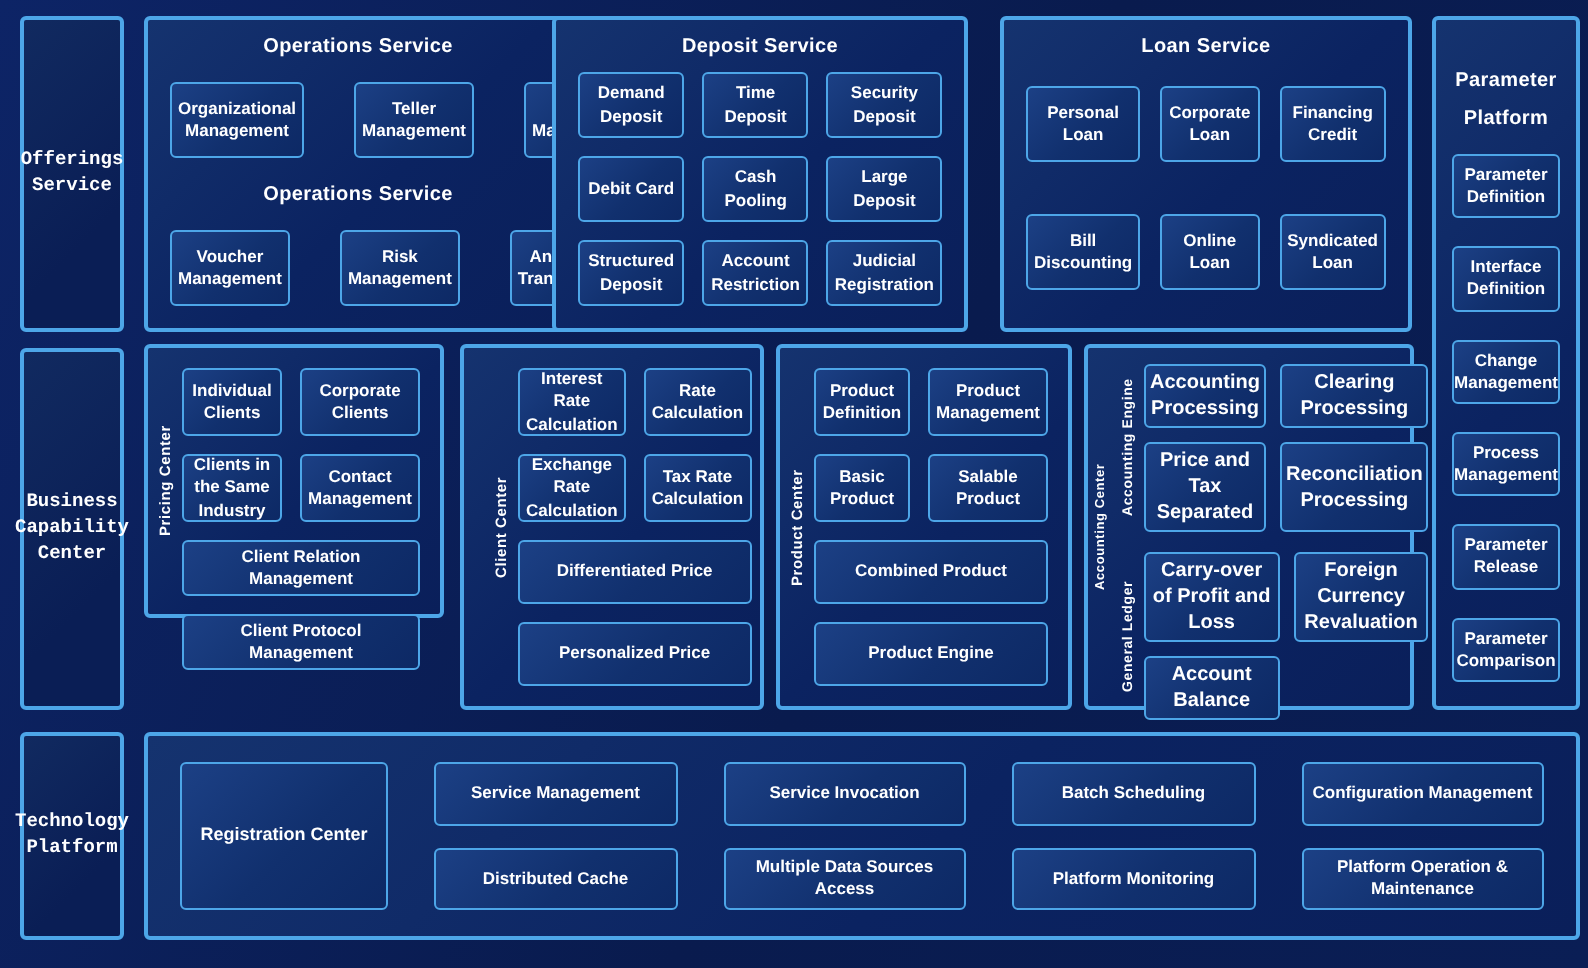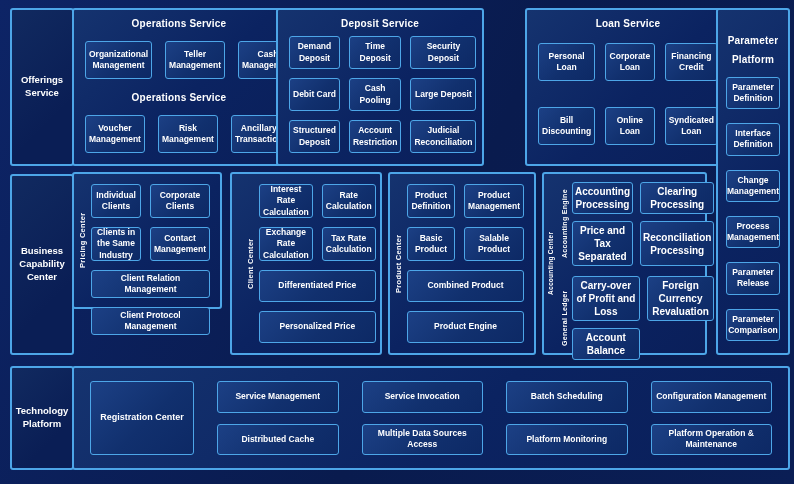--- a/index.html
+++ b/index.html
@@ -6,44 +6,44 @@
   #page{
     position:relative;width:794px;height:484px;overflow:hidden;
     background:linear-gradient(115deg,#0d2466 0%,#091b4e 55%,#0a1e55 100%);
     font-family:"Liberation Sans",sans-serif;
   }
   .panel{
     position:absolute;box-sizing:border-box;border:2px solid #4da6e8;border-radius:3px;
     background:linear-gradient(135deg,#15336f 0%,#0b2361 55%,#0a1f5a 100%);
   }
   .rail{
-    position:absolute;left:10px;width:64px;box-sizing:border-box;
+    position:absolute;left:10px;width:52px;box-sizing:border-box;
     border:2px solid #4da6e8;border-radius:3px;
     background:linear-gradient(135deg,#112a60 0%,#0a1e55 70%);
     display:flex;align-items:center;justify-content:center;text-align:center;
-    color:#fff;font-weight:700;font-size:9.5px;line-height:1.35;padding:3px;
+    color:#fff;font-weight:700;font-size:9.5px;line-height:1.35;padding:3px;font-family:Liberation Mono, monospace;
   }
   .panel-title{
     color:#fff;font-weight:700;font-size:10px;text-align:center;letter-spacing:.2px;
   }
   .node{
     box-sizing:border-box;border:1.5px solid #4da6e8;border-radius:3px;
     background:linear-gradient(135deg,#1c4085 0%,#11306e 55%,#0d2965 100%);
     color:#fff;font-weight:700;font-size:8.5px;line-height:1.3;
     display:flex;align-items:center;justify-content:center;text-align:center;
     padding:2px 3px;
   }
   .vlabel{
     color:#fff;font-weight:700;writing-mode:vertical-rl;transform:rotate(180deg);
     display:flex;align-items:center;justify-content:center;text-align:center;
     letter-spacing:.3px;
   }
   
   .ops-body{display:flex;flex-direction:column;justify-content:space-between;height:100%;box-sizing:border-box;padding:8px 11px 11px;}
-  .grid3{display:grid;grid-template-columns:repeat(3,1fr);gap:13px;}
+  .grid3{display:grid;grid-template-columns:repeat(3,1fr);gap:25px;}
   .ops-body .node{height:38px;}
   
   .dep-body{display:flex;flex-direction:column;height:100%;box-sizing:border-box;padding:8px 11px 11px;}
   .dep-grid{display:grid;grid-template-columns:repeat(3,1fr);gap:9px;flex:1;margin-top:7px;}
   
   .loan-grid{display:grid;grid-template-columns:repeat(3,1fr);column-gap:10px;row-gap:26px;flex:1;margin-top:14px;margin-bottom:8px;}
   
   .param-body{display:flex;flex-direction:column;height:100%;box-sizing:border-box;padding:9px 8px 12px;}
   .param-title{line-height:1.9;margin-top:12px;}
   .param-col{display:flex;flex-direction:column;gap:14px;flex:1;margin-top:8px;}
@@ -99,26 +99,26 @@
       <div class="panel-title">Deposit Service</div>
       <div class="dep-grid">
         <div class="node">Demand Deposit</div>
         <div class="node">Time Deposit</div>
         <div class="node">Security Deposit</div>
         <div class="node">Debit Card</div>
         <div class="node">Cash Pooling</div>
         <div class="node">Large Deposit</div>
         <div class="node">Structured Deposit</div>
         <div class="node">Account Restriction</div>
-        <div class="node">Judicial Reconciliation</div>
-      </div>
-    </div>
-  </div>
-
-  <div class="panel" style="left:525px;top:8px;width:206px;height:158px;">
+        <div class="node">Judicial Registration</div>
+      </div>
+    </div>
+  </div>
+
+  <div class="panel" style="left:500px;top:8px;width:206px;height:158px;">
     <div class="dep-body">
       <div class="panel-title">Loan Service</div>
       <div class="loan-grid">
         <div class="node">Personal Loan</div>
         <div class="node">Corporate Loan</div>
         <div class="node">Financing Credit</div>
         <div class="node">Bill Discounting</div>
         <div class="node">Online Loan</div>
         <div class="node">Syndicated Loan</div>
       </div>

